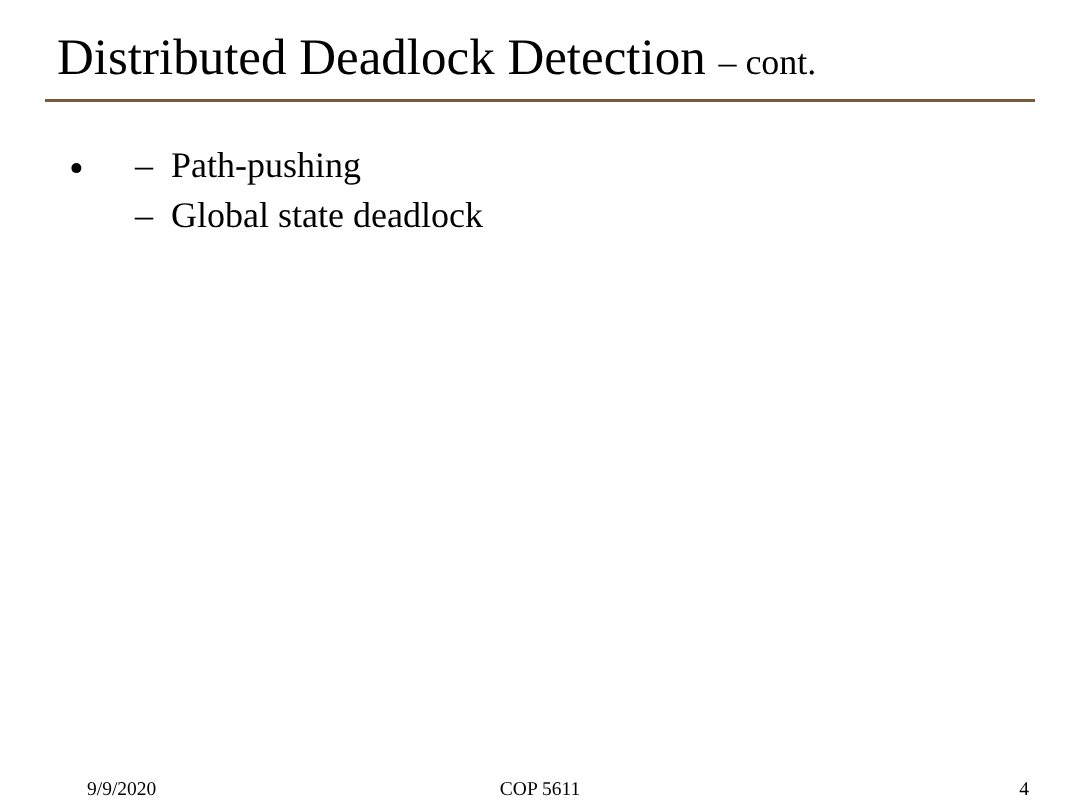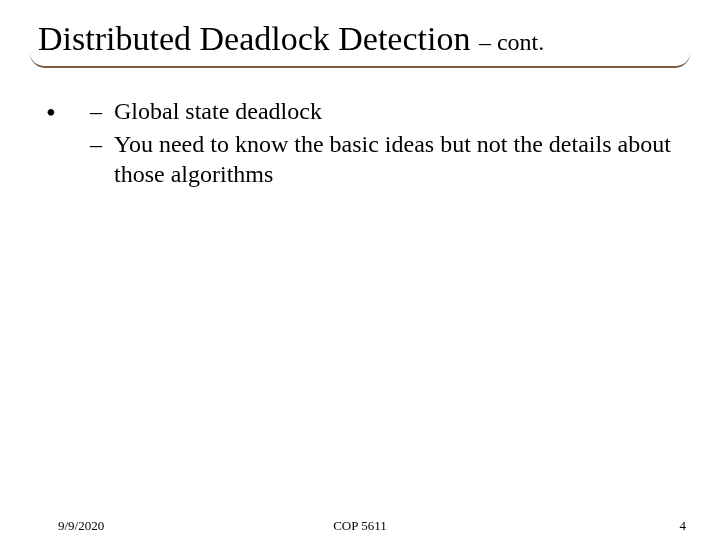--- a/index.html
+++ b/index.html
@@ -1,15 +1,15 @@
 <!DOCTYPE html>
 <html><head>
 <meta charset="utf-8">
 <style>
-  * { box-sizing: border-box; margin: 0; padding: 0; border-radius: 15px; }
+  * { box-sizing: border-box; margin: 0; padding: 0; }
   html, body { width: 720px; height: 540px; }
   body {
     font-family: "Times New Roman", Times, serif;
     background: #ffffff;
     color: #000000;
     position: relative;
     overflow: hidden;
   }
   .slide {
     width: 720px;
@@ -89,22 +89,22 @@
 <div class="slide">
 
   <div class="title-row">
     <span class="title-main">Distributed Deadlock Detection </span><span class="title-sub">– cont.</span>
   </div>
 
   <div class="body">
     <ul class="level1">
       <li>
         <ul class="level2">
+          <li><span>Path-pushing</span></li>
           <li><span>Global state deadlock</span></li>
-          <li><span>You need to know the basic ideas but not the details about those algorithms</span></li>
         </ul>
       </li>
     </ul>
   </div>
 
   <div class="footer">
     <span class="date">9/9/2020</span>
     <span class="course">COP 5611</span>
     <span class="page">4</span>
   </div>

